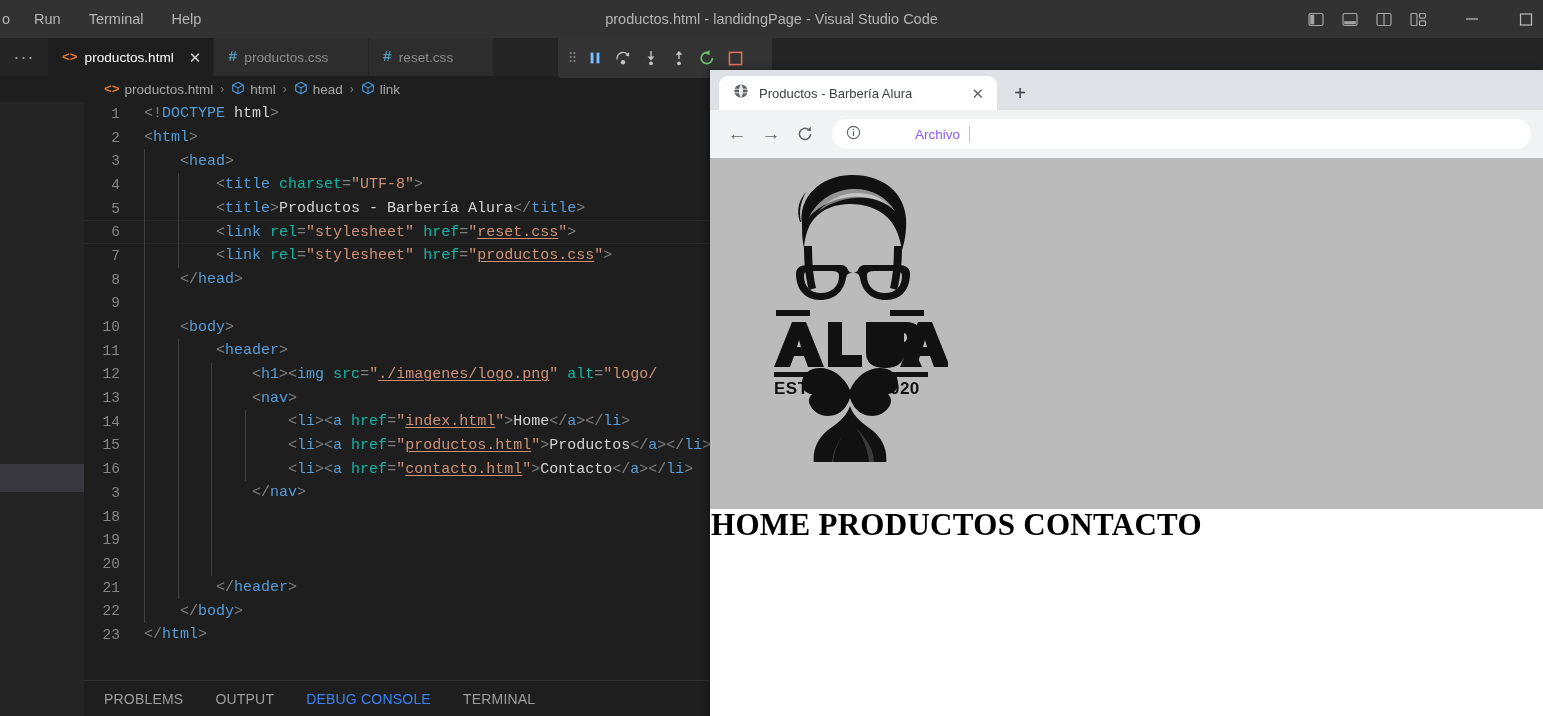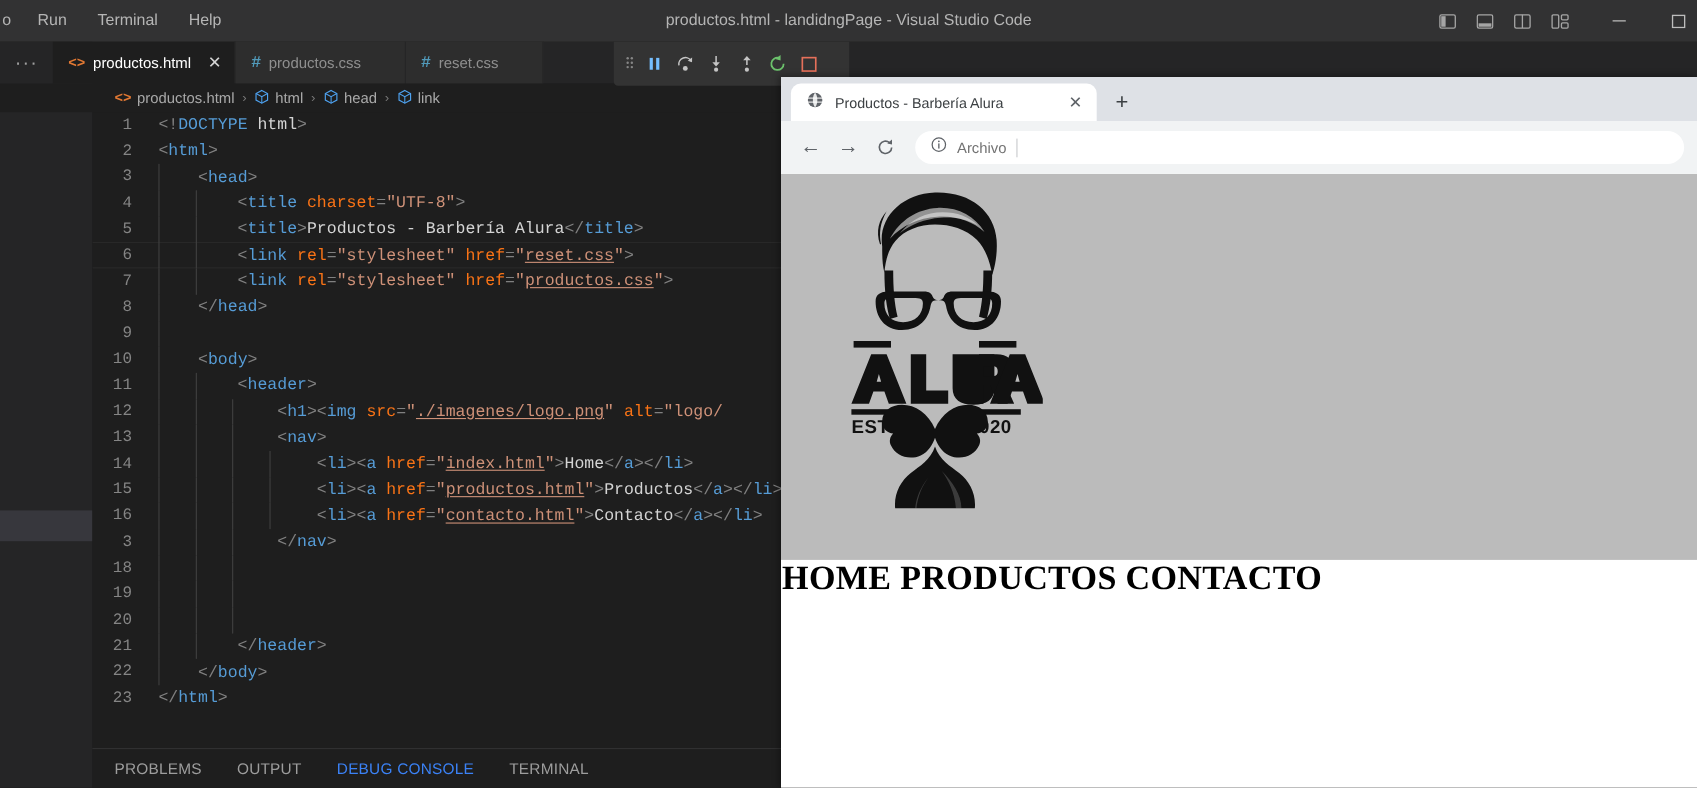--- a/index.html
+++ b/index.html
@@ -141,21 +141,21 @@
     color: #858585; font-size: 14.5px; flex: 0 0 auto;
     font-family: "Liberation Mono", monospace;
   }
   .ctext { flex: 1 1 auto; }
   
   .ig { position: absolute; top: 0; bottom: 0; width: 1px; background: #404040; }
 
   
   .t-tag   { color: #569cd6; }
   .t-brk   { color: #808080; }
-  .t-attr  { color: #f97316; }
+  .t-attr  { color: #14b8a6; }
   .t-str   { color: #ce9178; }
   .t-txt   { color: #d4d4d4; }
   .t-doc   { color: #569cd6; }
   .t-link  { color: #ce9178; text-decoration: underline; text-underline-offset: 2px; }
 
   
   .panel {
     position: absolute; left: 84px; right: 0; bottom: 0; height: 36px;
     background: #1e1e1e;
     border-top: 1px solid #303031;
@@ -200,21 +200,21 @@
   }
   .ch-navbtn {
     width: 30px; height: 30px; display: flex; align-items: center; justify-content: center;
     color: #5f6368;
   }
   .ch-omnibox {
     flex: 1 1 auto; height: 30px; background: #ffffff;
     border-radius: 15px; display: flex; align-items: center;
     padding: 0 14px; gap: 9px; margin-left: 8px;
   }
-  .ch-omni-label { font-size: 13.5px; color: #737373; }
+  .ch-omni-label { font-size: 13.5px; color: #8b5cf6; margin-left: 45px; }
   .ch-omni-divider { width: 1px; height: 17px; background: #c7c9cc; }
   .ch-omni-url { font-size: 13.5px; color: #202124; }
   .ch-viewport { height: 558px; background: #ffffff; overflow: hidden; }
   .site-header {
     background: #bbbbbb; height: 351px;
     padding-top: 4px;
   }
   .logo-wrap { width: 200px; margin-left: 42px; }
   .site-nav {
     font-family: "Liberation Serif", serif;

